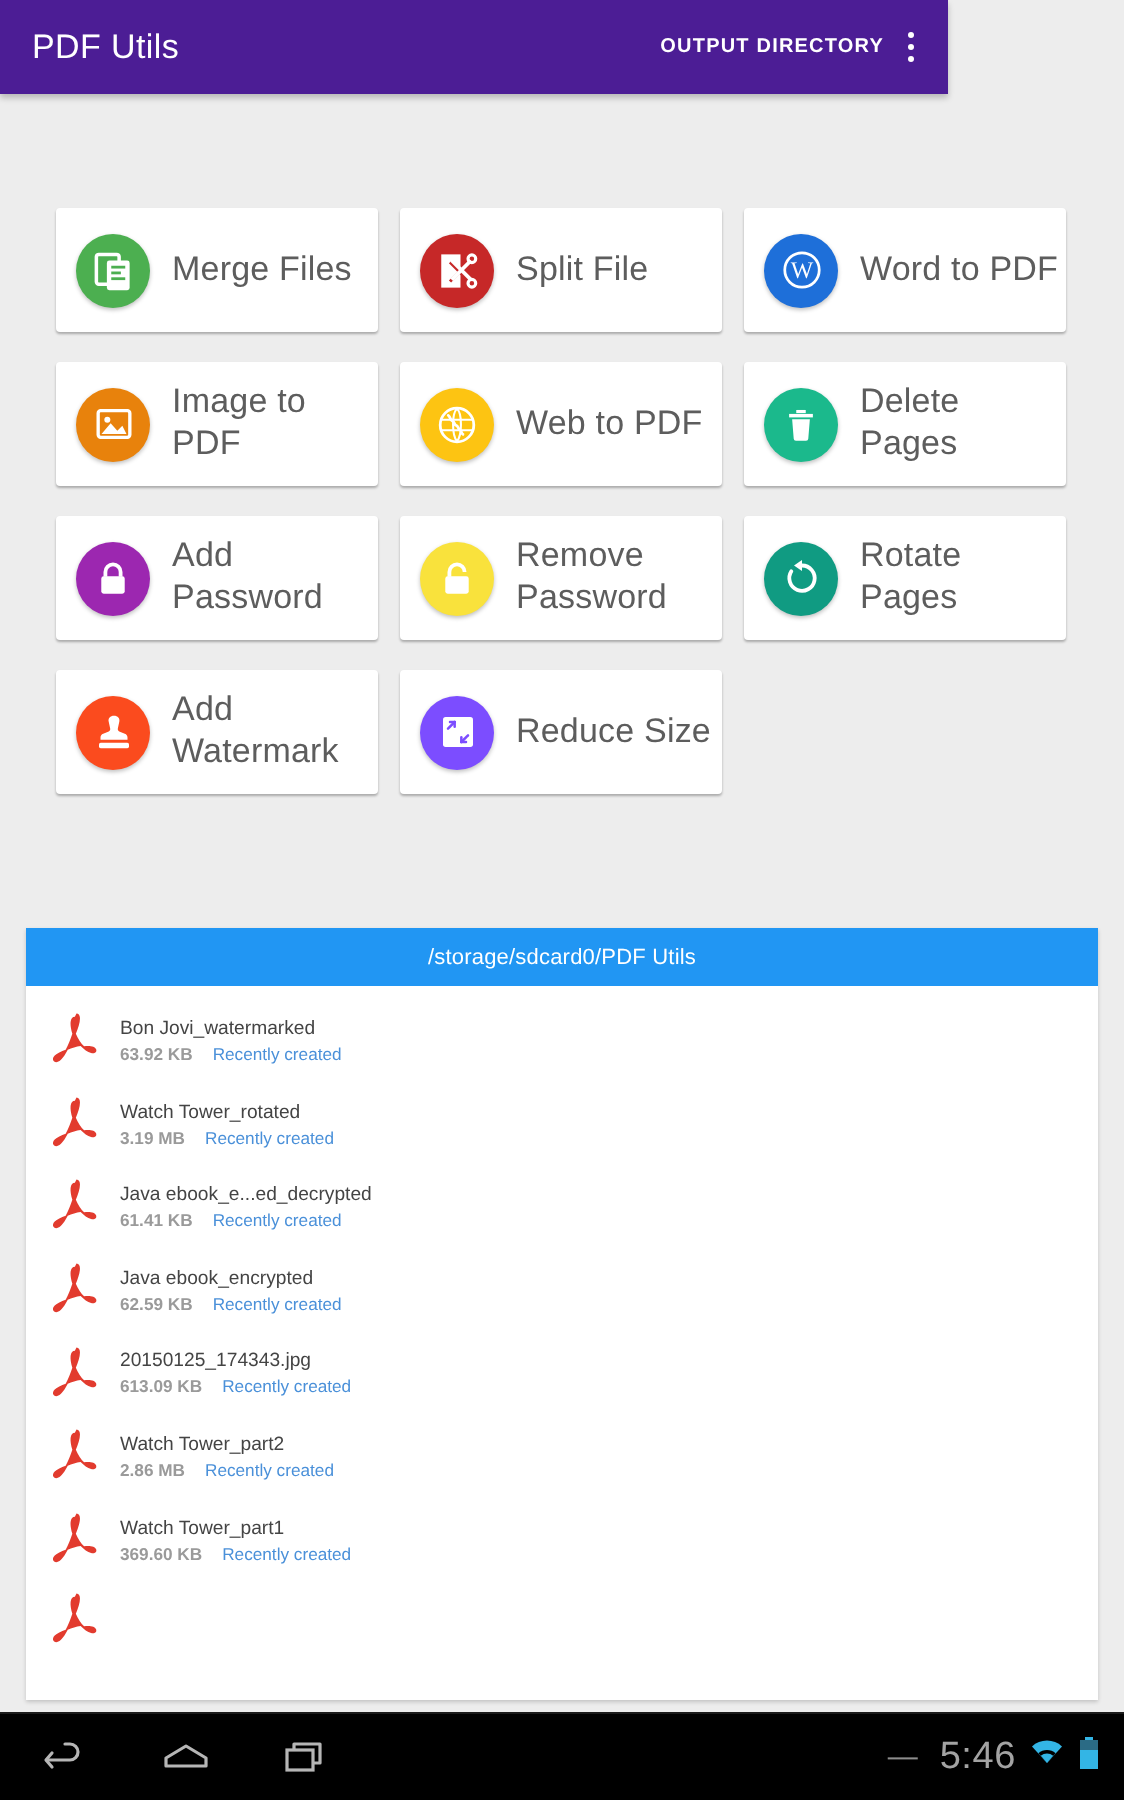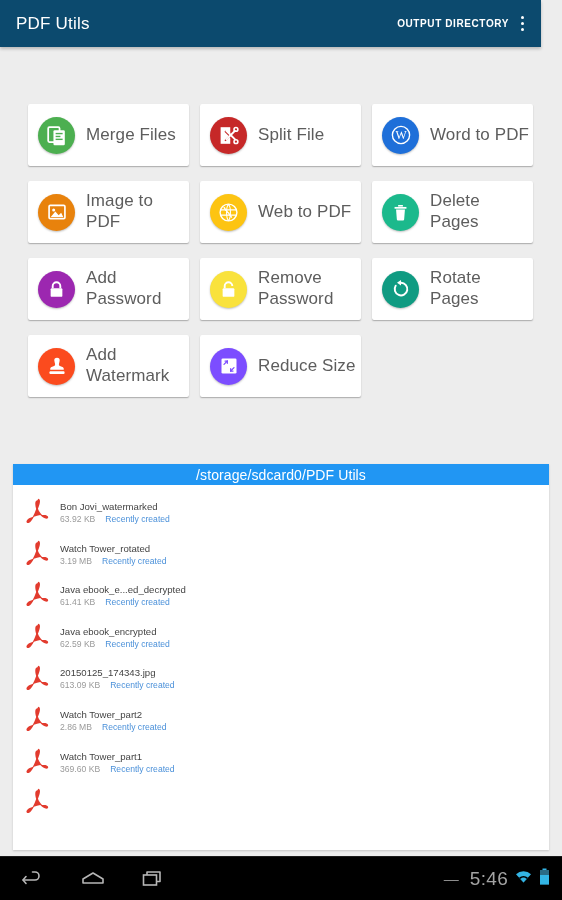--- a/index.html
+++ b/index.html
@@ -6,22 +6,22 @@
   html, body {
     width: 562px; height: 900px;
     background: #ededed;
     font-family: "Liberation Sans", sans-serif;
     overflow: hidden;
   }
   #app { position: relative; width: 562px; height: 900px; }
 
   
   .appbar {
-    position: absolute; left: 0; top: 0; width: 541px; height: 47px;
-    background: #0c4a6e;
+    position: absolute; left: 0; top: 0; width: 474px; height: 47px;
+    background: #4c1d95;
     display: flex; align-items: center;
     box-shadow: 0 2px 3px rgba(0,0,0,0.22);
     z-index: 5;
   }
   .appbar-title {
     color: #ffffff; font-size: 17px; letter-spacing: .2px;
     margin-left: 16px; flex: 1 1 auto;
   }
   .appbar-action {
     color: #ffffff; font-size: 10px; font-weight: bold;
@@ -66,43 +66,43 @@
   }
 
   
   .filepanel {
     position: absolute; left: 13px; top: 464px;
     width: 536px; height: 386px;
     background: #ffffff;
     box-shadow: 0 1px 2px rgba(0,0,0,0.18);
   }
   .filepanel-header {
-    height: 21px; background: #2196f3;
+    height: 29px; background: #2196f3;
     display: flex; align-items: center; justify-content: center;
-    color: #ffffff; font-size: 14px; letter-spacing: .1px;
+    color: #ffffff; font-size: 11px; letter-spacing: .1px;
   }
   .filelist {
     display: grid;
     grid-template-columns: repeat(1, 1fr);
     padding: 6px 2px 0 2px;
     row-gap: 2px;
   }
   .fileitem {
     display: flex; align-items: center;
     padding: 5px 4px 5px 10px;
     cursor: pointer; min-height: 34px;
   }
   .pdf-icon { width: 26px; min-width: 26px; height: 27px; margin-right: 9px; }
   .file-meta { overflow: hidden; }
   .file-name {
     font-size: 9.6px; color: #444444; white-space: nowrap;
     overflow: hidden; text-overflow: ellipsis; line-height: 1.35;
   }
   .file-sub { display: flex; align-items: baseline; gap: 10px; line-height: 1.35; }
-  .file-size { font-size: 8.6px; color: #9a9a9a; }
+  .file-size { font-size: 8.6px; color: #9a9a9a; font-weight: bold; }
   .file-time { font-size: 8.6px; color: #4a90d9; }
 
   
   .navbar {
     position: absolute; left: 0; bottom: 0; width: 562px; height: 44px;
     background: #000000;
     display: flex; align-items: center;
     border-top: 1px solid #1b1b1b;
   }
   .nav-left { display: flex; align-items: center; gap: 30px; margin-left: 18px; flex: 1 1 auto; }

